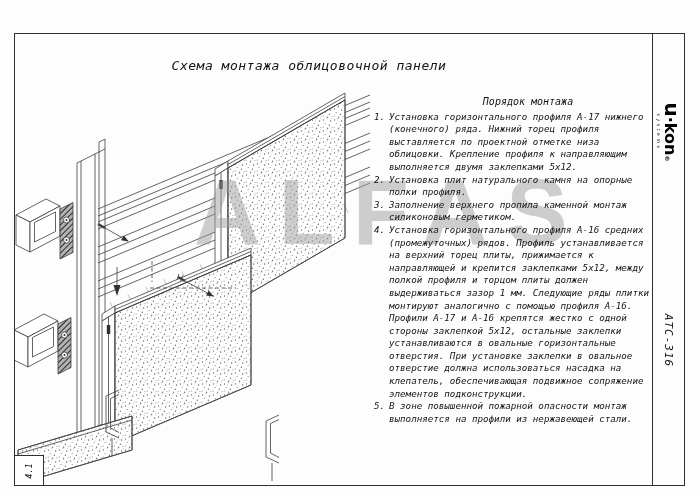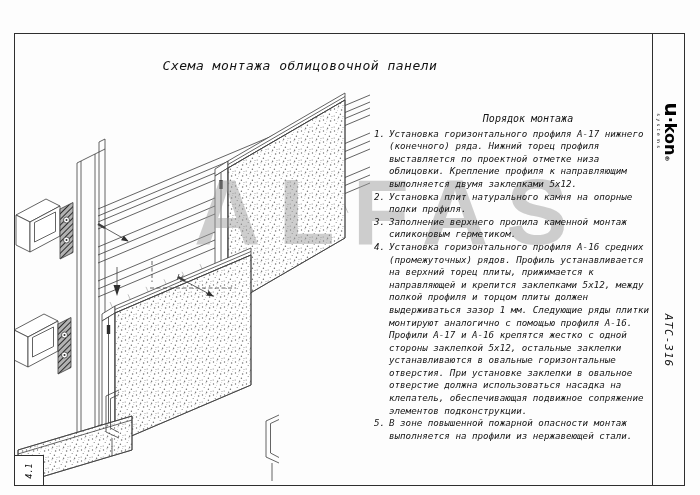--- a/index.html
+++ b/index.html
@@ -2,25 +2,25 @@
 <html><head>
 <meta charset="utf-8">
 <style>
   html,body{margin:0;padding:0;background:#fff;}
   .page{position:relative;width:700px;height:495px;background:#fdfdfd;overflow:hidden;
         font-family:"DejaVu Sans Mono",monospace;}
   .frame{position:absolute;left:14px;top:33px;width:671px;height:453px;
          border:1.5px solid #2f2f2f;box-sizing:border-box;z-index:4;pointer-events:none;}
   .colline{position:absolute;left:652px;top:33px;height:453px;width:0;
            border-left:1.3px solid #2f2f2f;z-index:4;}
-  .title{position:absolute;left:105px;top:58px;width:390px;text-align:center;z-index:3;
+  .title{position:absolute;left:114px;top:58px;width:390px;text-align:center;z-index:3;
          font:italic 13px "DejaVu Sans Mono",monospace;color:#131313;letter-spacing:.5px;}
   
   .instr{position:absolute;left:374px;top:96px;width:278px;z-index:3;color:#141414;
-         font:italic 9.2px/12.6px "DejaVu Sans Mono",monospace;margin-top:17px;}
+         font:italic 9.2px/12.6px "DejaVu Sans Mono",monospace;}
   .instr .head{text-align:center;padding-left:30px;font-size:10px;margin-bottom:2px;}
   .item{display:flex;}
   .item .num{width:15px;flex:none;}
   .item .txt{flex:1;}
   
   .wm1{position:absolute;left:194px;top:166px;z-index:2;
        font-family:"Liberation Sans",sans-serif;font-weight:bold;font-size:92px;line-height:1;
        color:#9b9b9b;opacity:.48;letter-spacing:18px;}
   .wm2{position:absolute;left:199px;top:253px;z-index:2;
        font-family:"Liberation Sans",sans-serif;font-weight:bold;font-size:37px;line-height:1;

